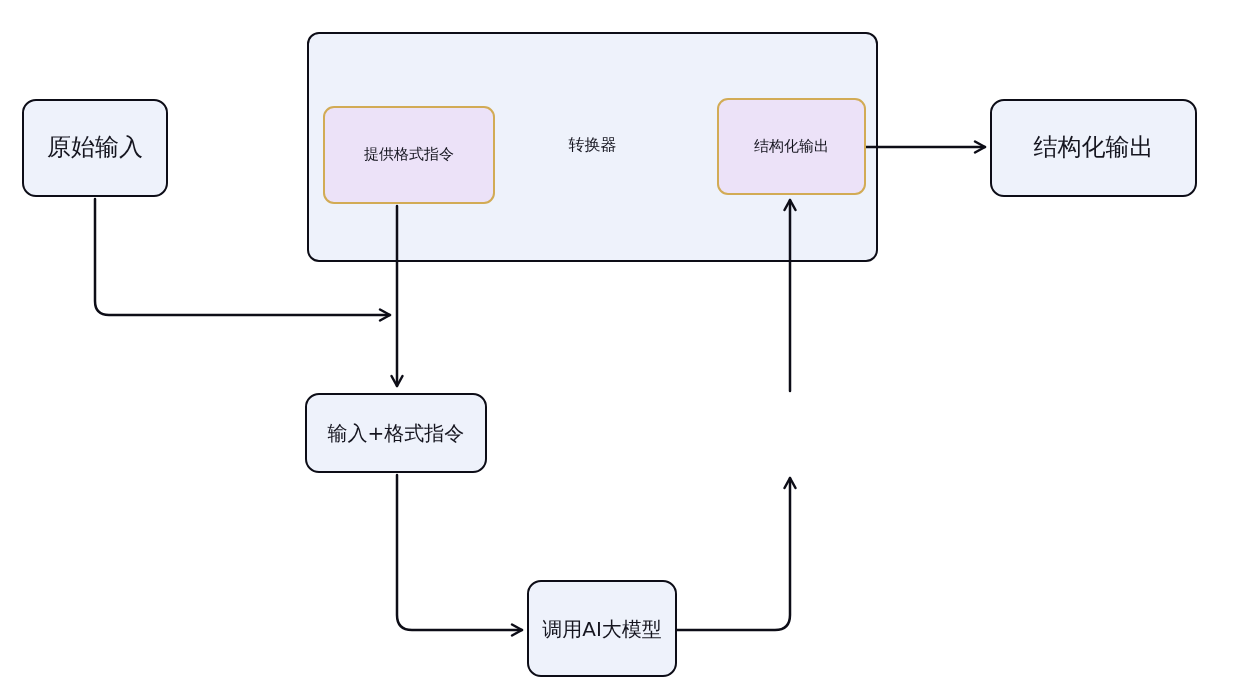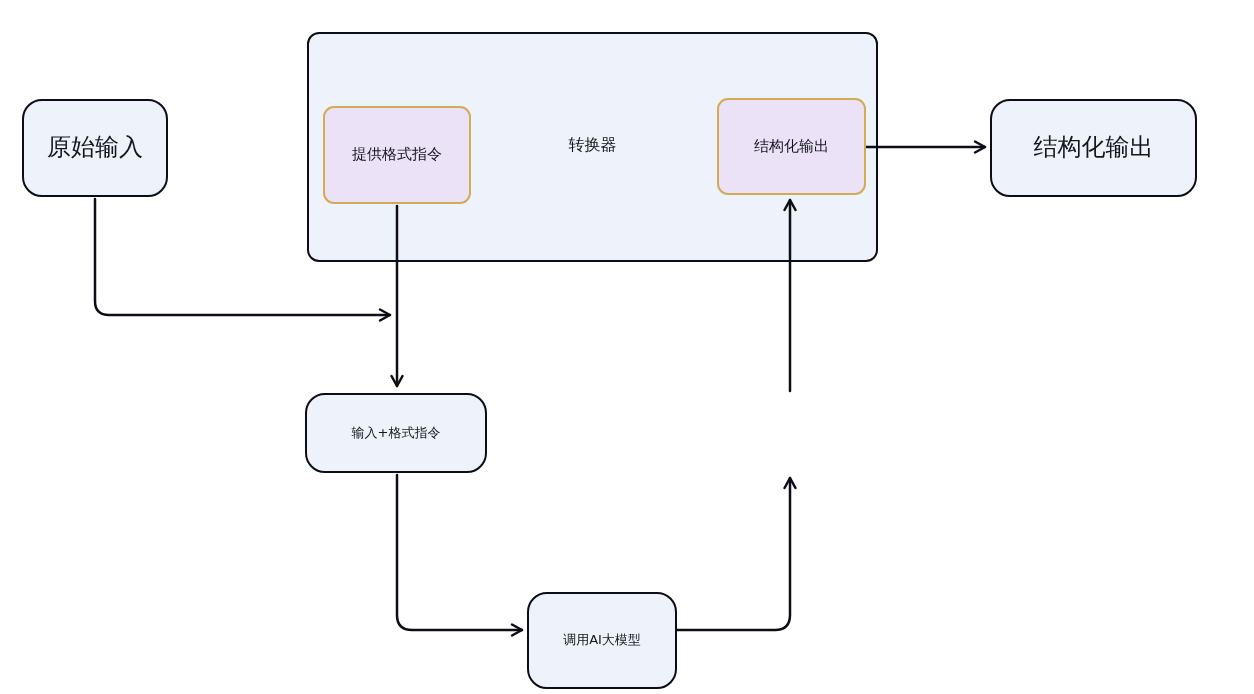--- a/index.html
+++ b/index.html
@@ -26,25 +26,25 @@
   .node {
     position: absolute;
     box-sizing: border-box;
     display: flex;
     align-items: center;
     justify-content: center;
     text-align: center;
     color: #15151f;
     background: #eef2fb;
     border: 2px solid #0d0d17;
-    border-radius: 20px;
+    border-radius: 14px;
     line-height: 1.3;
   }
   .node.big { font-size: 24px; }
-  .node.mid { font-size: 13px; }
+  .node.mid { font-size: 20px; }
   .node.small { font-size: 15px; }
   .node.highlight {
     background: #ece2f8;
     border: 2.5px solid #d2ab55;
     border-radius: 11px;
   }
   .container-box {
     position: absolute;
     box-sizing: border-box;
     left: 307px;
@@ -59,26 +59,26 @@
     position: absolute;
     left: 307px;
     top: 135px;
     width: 571px;
     text-align: center;
     font-size: 16px;
     color: #15151f;
   }
   
   .n-raw-input        { left: 22px;  top: 99px;  width: 146px; height: 98px; }
-  .n-provide-format   { left: 323px; top: 106px; width: 148px; height: 98px; }
+  .n-provide-format   { left: 323px; top: 106px; width: 172px; height: 98px; }
   .n-structured-inner { left: 717px; top: 98px;  width: 149px; height: 97px; }
   .n-structured-out   { left: 990px; top: 99px;  width: 207px; height: 98px; }
   .n-input-format     { left: 305px; top: 393px; width: 182px; height: 80px; }
   .n-raw-output       { left: 700px; top: 392px; width: 180px; height: 80px; }
-  .n-call-ai          { left: 527px; top: 592px; width: 150px; height: 97px; }
+  .n-call-ai          { left: 527px; top: 580px; width: 150px; height: 97px; }
 </style>
 </head>
 <body>
 
 <div class="canvas">
 
   <div class="container-box"></div>
   <div class="container-label">转换器</div>
 
   <svg class="connector-layer" viewBox="0 0 1254 694" xmlns="http://www.w3.org/2000/svg">

